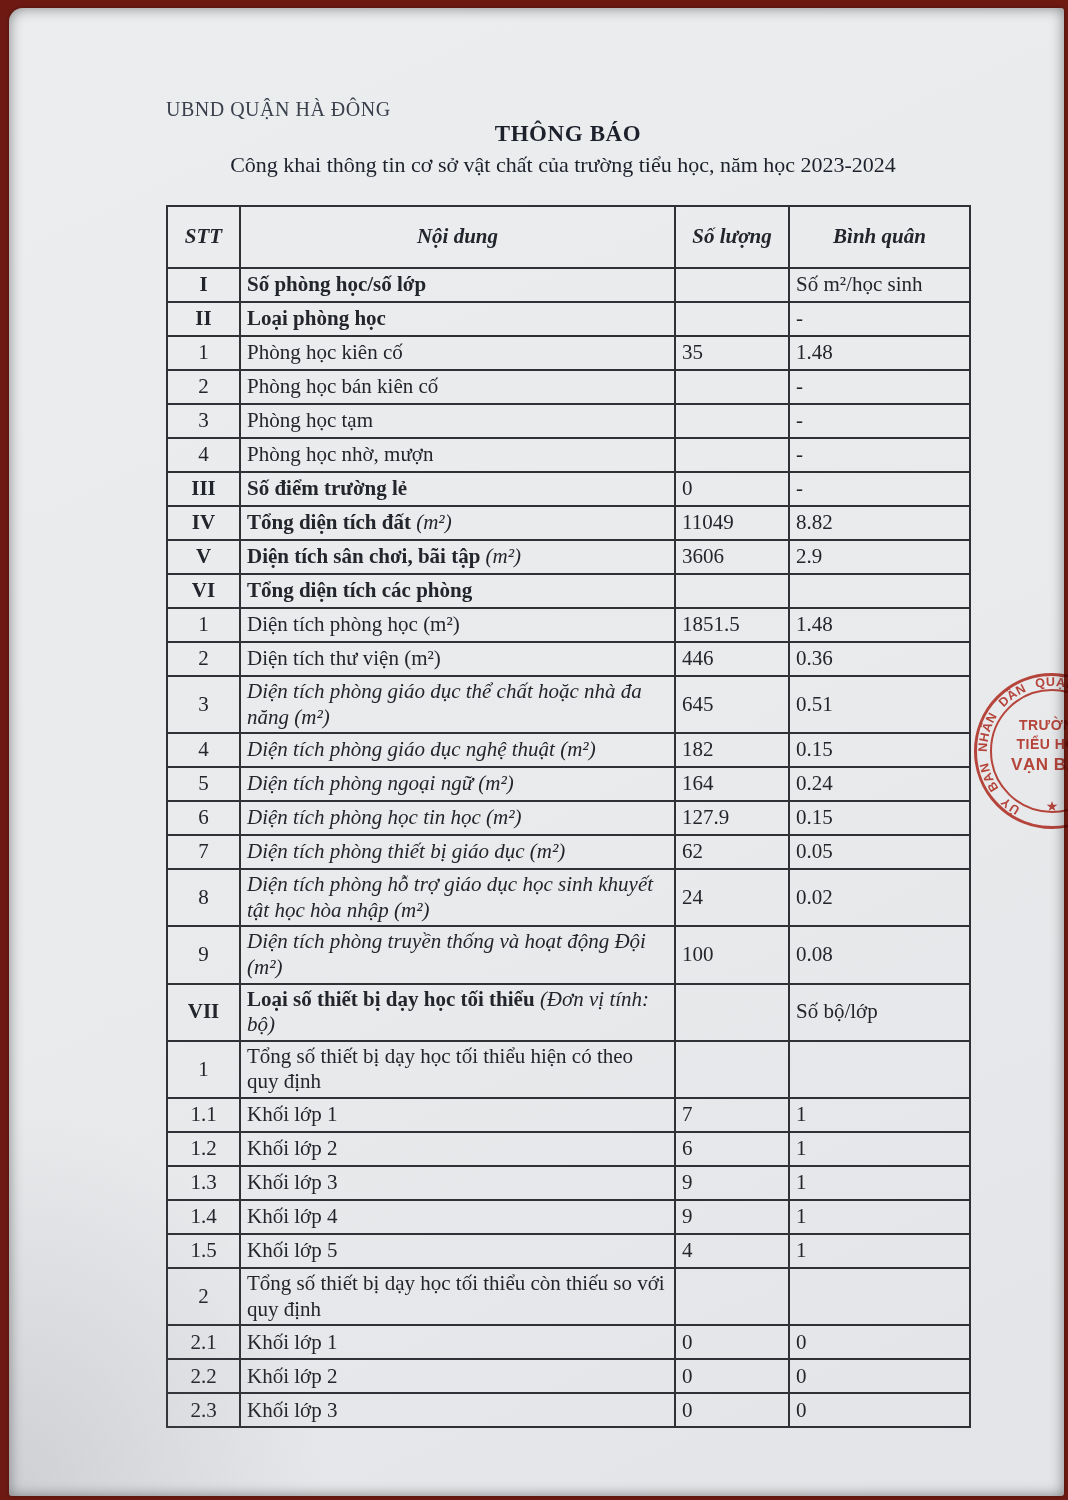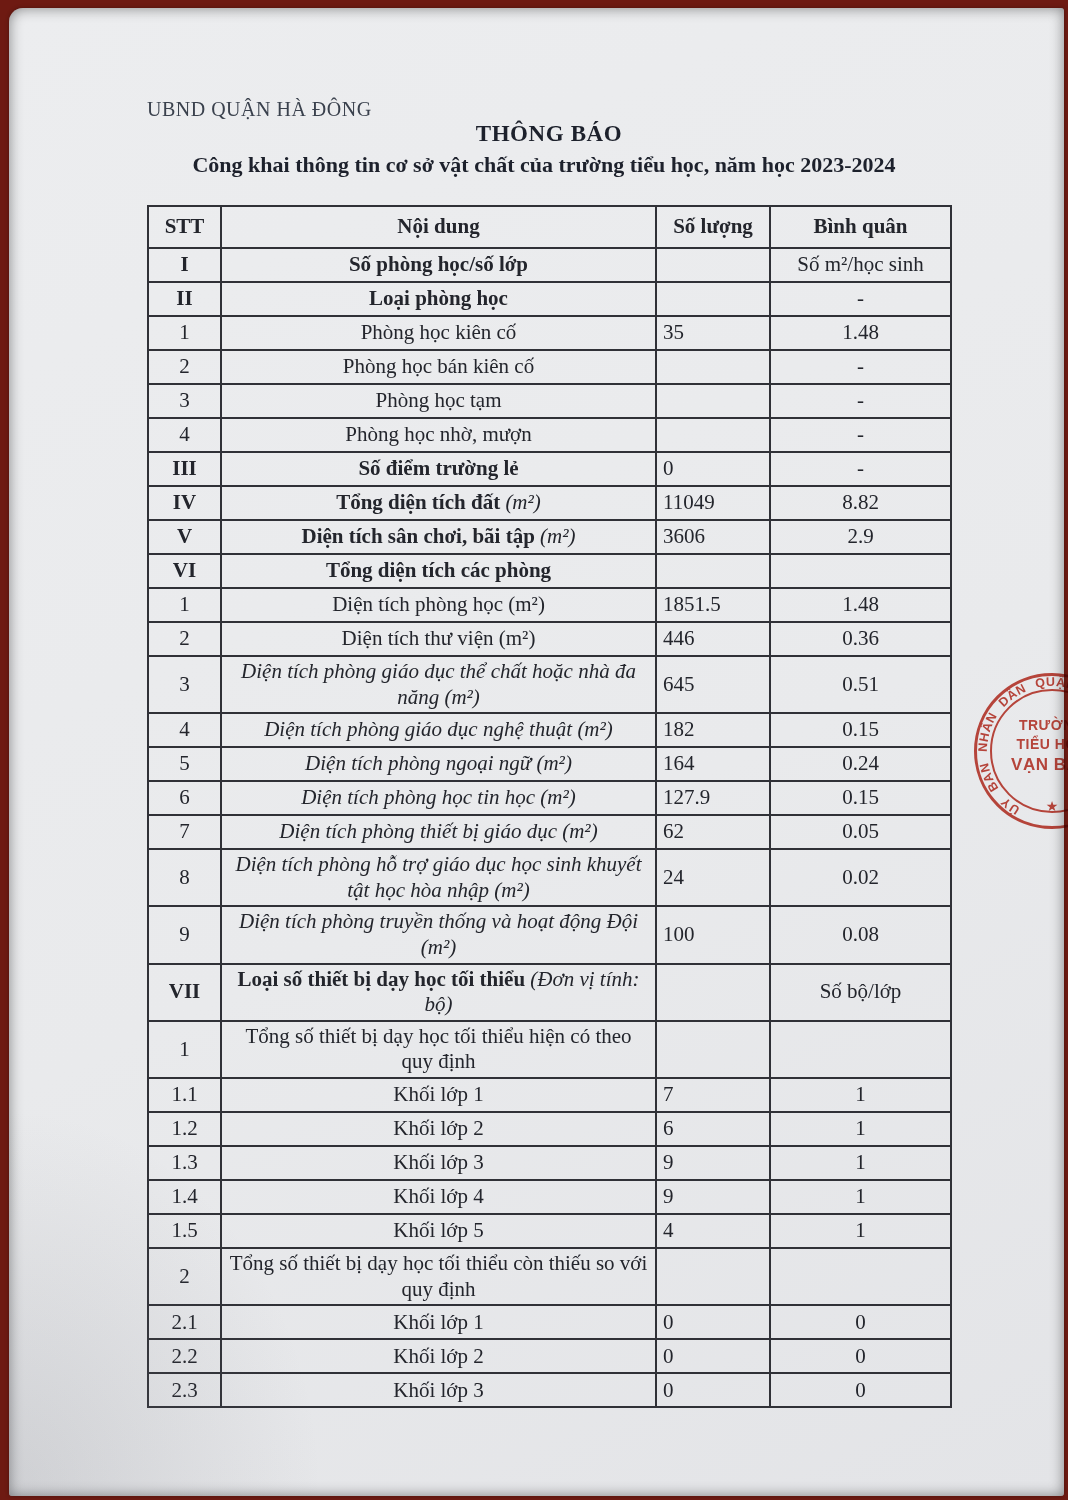--- a/index.html
+++ b/index.html
@@ -16,64 +16,64 @@
     background:linear-gradient(155deg,#ecedef 0%,#e9eaec 55%,#e3e4e7 100%);
     border-radius:14px 3px 3px 3px;
     box-shadow:0 0 14px rgba(0,0,0,.45) inset, 0 0 4px rgba(0,0,0,.3);
   }
   .paper::after{
     content:"";position:absolute;left:0;bottom:0;width:340px;height:420px;
     background:radial-gradient(ellipse at 0% 100%,rgba(110,112,120,.20),transparent 65%);
     pointer-events:none;border-radius:0 0 0 3px;
   }
   .content{
-    position:absolute;left:138px;top:90px;width:804px;
+    position:absolute;left:157px;top:90px;width:804px;
     color:#23252c;
   }
   .org-line1{
     font-size:20px;letter-spacing:.5px;color:#3a414d;
   }
   .org-line2{
     font-size:20px;font-weight:bold;color:#272b36;margin-top:7px;letter-spacing:.3px;
   }
   .doc-title{
     text-align:center;font-size:23px;font-weight:bold;color:#1d212c;
     letter-spacing:.6px;
   }
   .doc-subtitle{
-    text-align:center;font-size:22px;font-weight:bold;color:#1d212c;
+    text-align:center;font-size:22px;font-weight:normal;color:#1d212c;
     margin-top:5px;white-space:nowrap;margin-left:-10px;
   }
   table.facilities{
     margin-top:27px;
     border-collapse:collapse;
     width:803px;
     table-layout:fixed;
     background:transparent;
   }
   table.facilities th, table.facilities td{
     border:2px solid #303137;
     font-size:21px;
     line-height:1.22;
     padding:2px 6px;
     height:28px;
     color:#23252c;
     overflow:hidden;
   }
   table.facilities th{
-    font-weight:bold;text-align:center;padding:7px 4px;height:26px;
+    font-weight:bold;text-align:center;padding:17px 4px;height:26px;font-style:italic;
   }
   col.w-stt{width:73px;}
   col.w-label{width:435px;}
   col.w-qty{width:114px;}
   col.w-avg{width:181px;}
   td.c-stt{text-align:center;}
-  td.c-label{text-align:center;padding-left:8px;}
+  td.c-label{text-align:left;padding-left:8px;}
   td.c-qty{text-align:left;font-family:Liberation Serif, serif;}
-  td.c-avg{text-align:center;}
+  td.c-avg{text-align:left;}
   tr.row-section td.c-stt{font-weight:bold;}
   tr.row-section .lbl-main{font-weight:bold;}
   .lbl-suffix{font-weight:normal;font-style:italic;}
   tr.row-italic td.c-label{font-style:italic;}
   
   .stamp{
     position:absolute;
     left:965px;top:665px;width:156px;height:156px;
     color:#c23a2e;
     mix-blend-mode:multiply;

